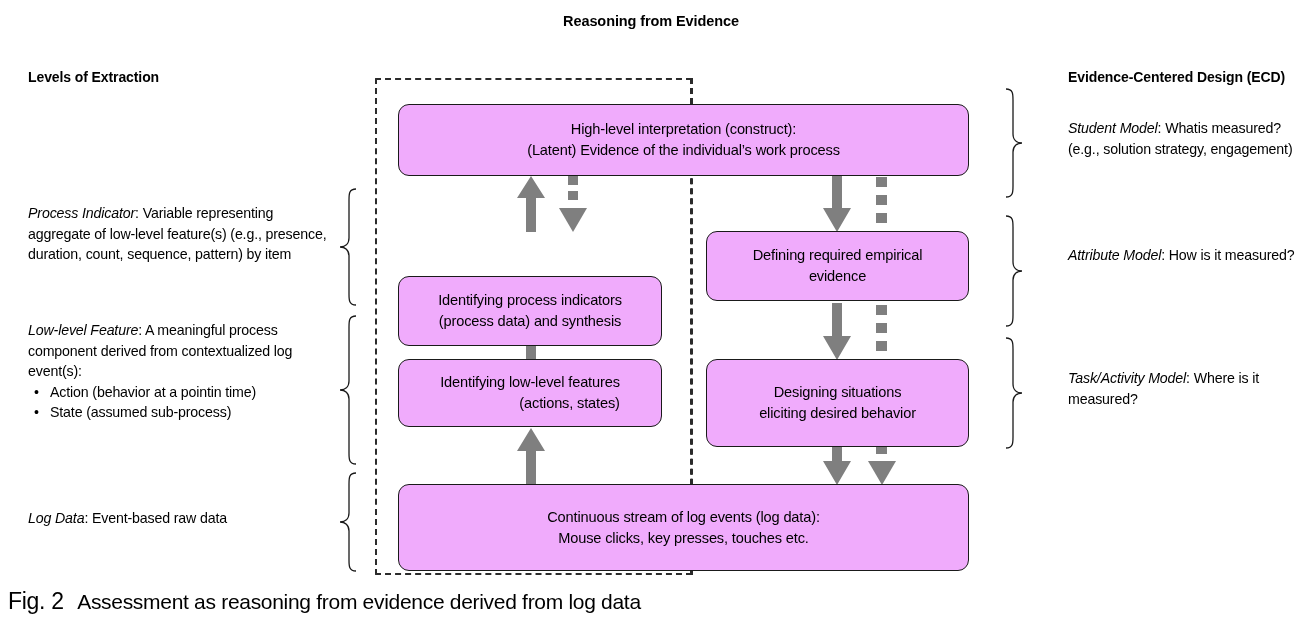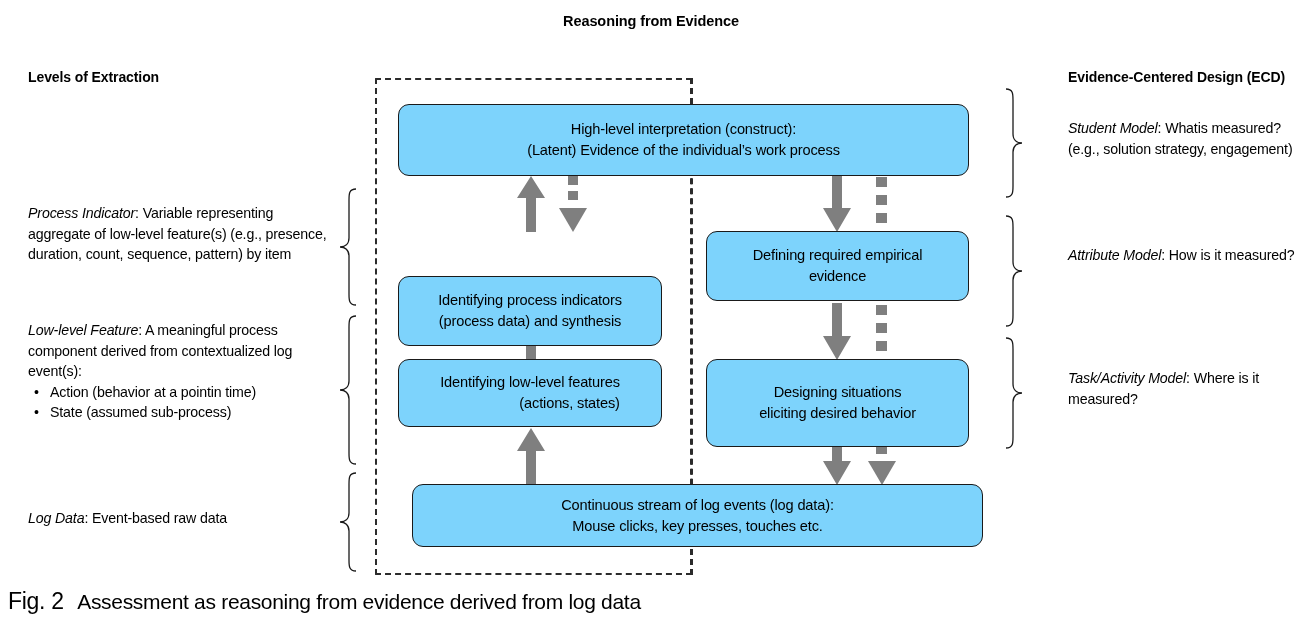--- a/index.html
+++ b/index.html
@@ -79,36 +79,36 @@
     width:0;height:497px;
     border-left:2px dashed #2b2b2b;
   }
 
   
   .pbox{
     position:absolute;
     box-sizing:border-box;
     border:1.6px solid #1a1a1a;
     border-radius:11px;
-    background:#7dd3fc;
+    background:#f0abfc;
     display:flex;
     align-items:center;
     justify-content:center;
     text-align:center;
     font-size:14.6px;
     line-height:21px;
     letter-spacing:-0.15px;
     padding:4px 10px;
   }
   #box-top      {left:398px;top:104px;width:571px;height:72px;}
   #box-l-mid    {left:398px;top:231px;width:264px;height:70px;margin-top:45px;}
   #box-r-mid    {left:706px;top:231px;width:263px;height:70px;}
   #box-l-low    {left:398px;top:359px;width:264px;height:68px;text-align:right;}
   #box-r-low    {left:706px;top:359px;width:263px;height:88px;}
-  #box-bottom   {left:412px;top:484px;width:571px;height:63px;}
+  #box-bottom   {left:398px;top:484px;width:571px;height:87px;}
 
   
   .arrow{position:absolute;}
   .arrow svg{display:block;overflow:visible;}
 </style>
 </head>
 <body>
 
 <div class="stage">
 

